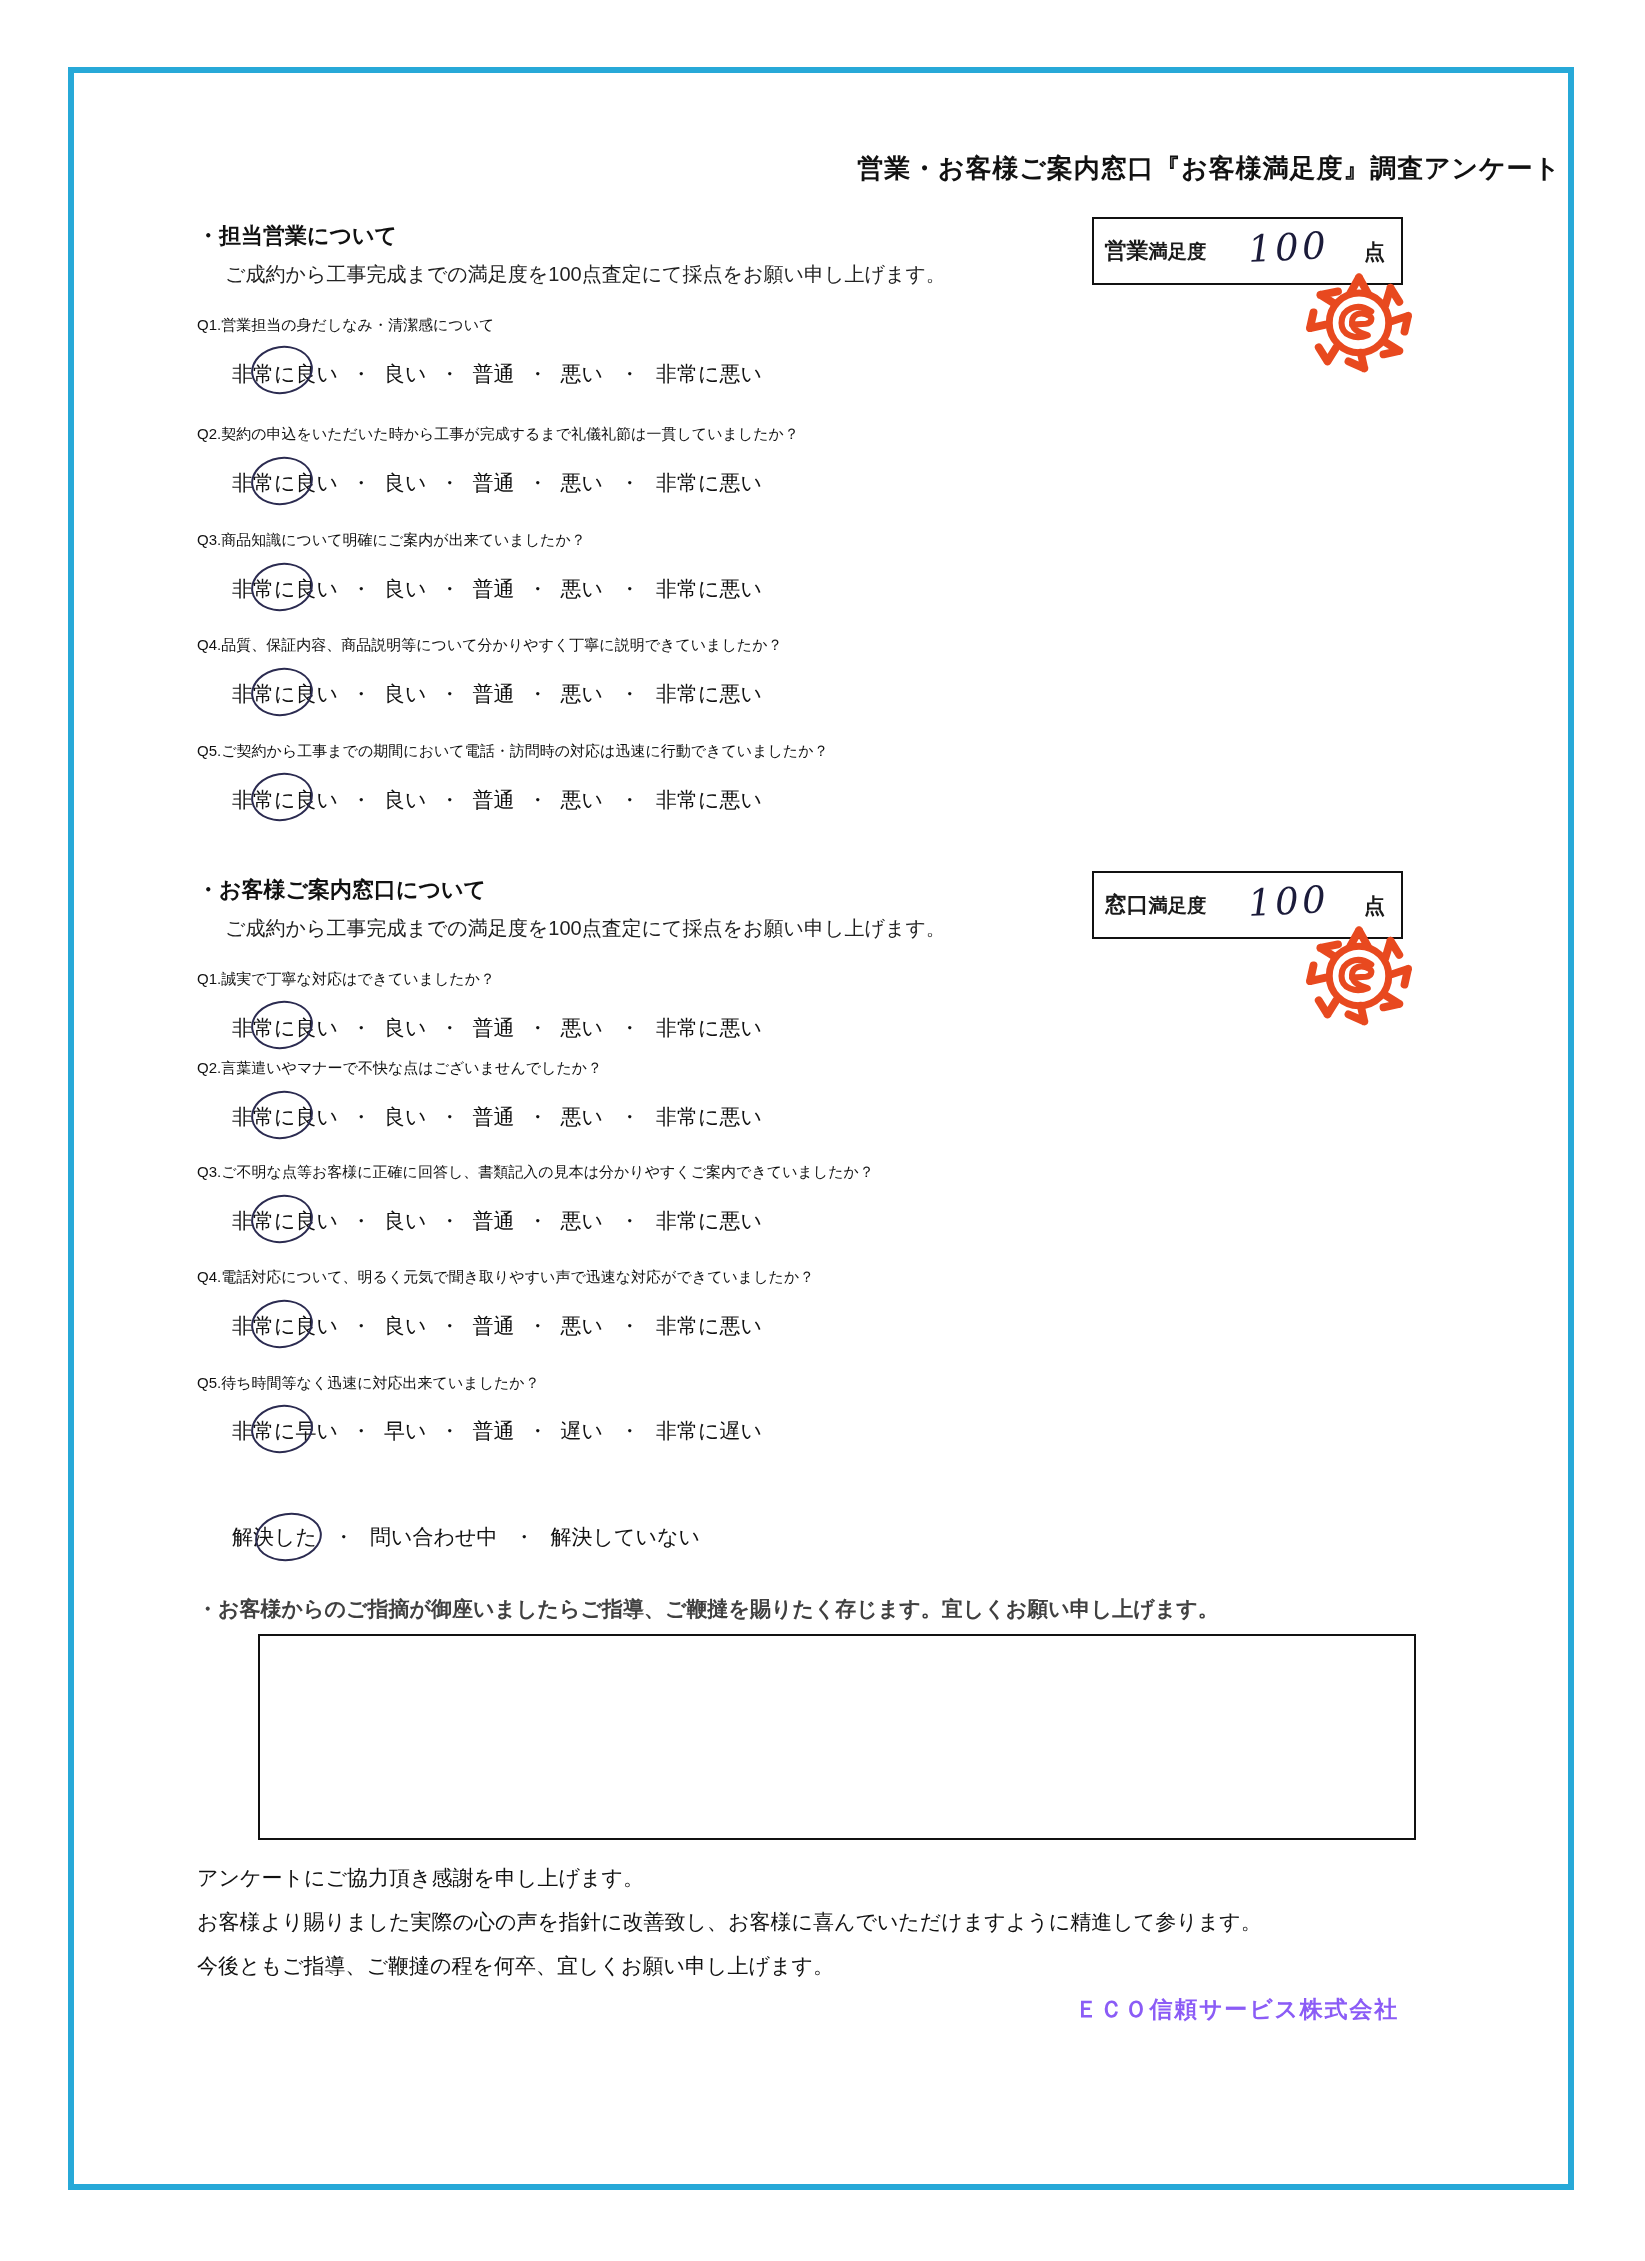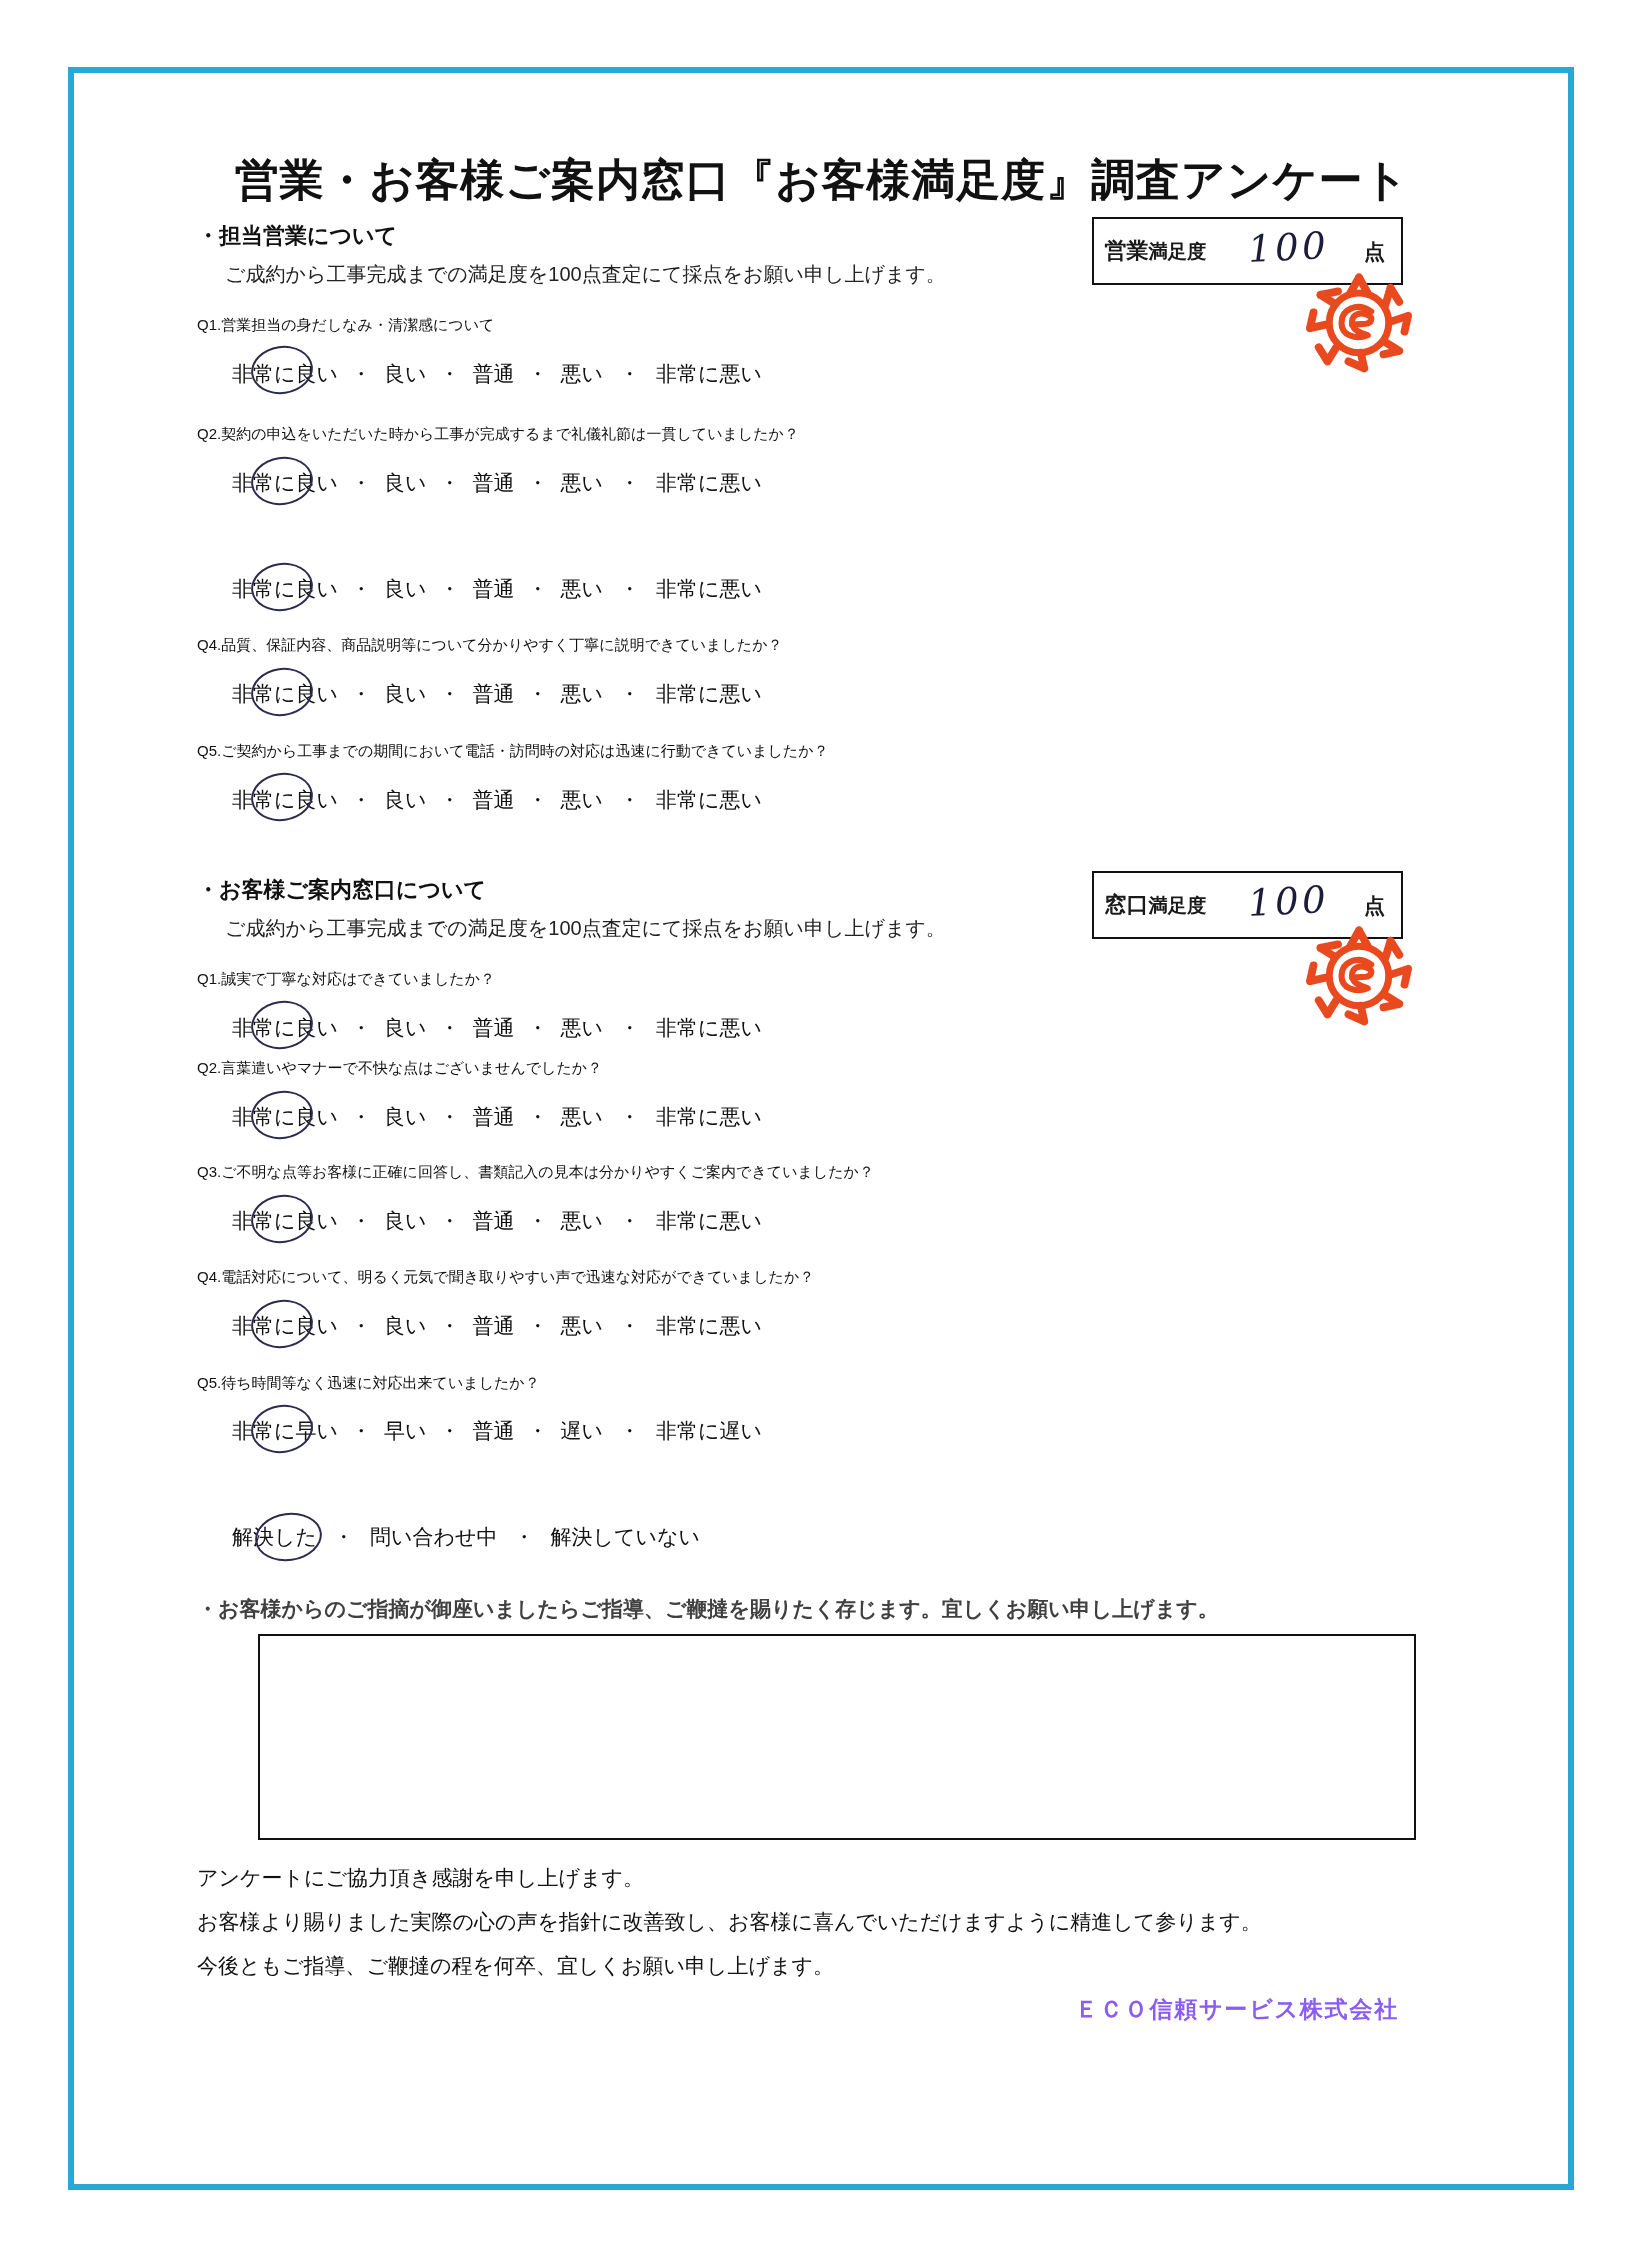--- a/index.html
+++ b/index.html
@@ -39,22 +39,22 @@
     width: 1478px;
     height: 2095px;
     background: #ffffff;
   }
 
   .doc-title {
     position: absolute;
     left: 0;
     top: 70px;
     width: 1478px;
-    text-align: center;
-    font-size: 44px;
+    text-align: right;
+    font-size: 26px;
     font-weight: bold;
     letter-spacing: 0.9px;
     color: #111;
   }
 
   .section-heading {
     position: absolute;
     font-size: 22px;
     font-weight: bold;
     color: #111;
@@ -227,20 +227,21 @@
       <span class="opt">非常に良い</span><span class="sep">・</span><span class="opt">良い</span><span class="sep">・</span><span class="opt">普通</span><span class="sep">・</span><span class="opt">悪い</span><span class="sep2">・</span><span class="opt">非常に悪い</span>
     </div>
     <div class="circle-mark" style="left:168px; top:265px;"></div>
 
     <div class="q-text" style="left:114px; top:344px;">Q2.契約の申込をいただいた時から工事が完成するまで礼儀礼節は一貫していましたか？</div>
     <div class="opts" style="left:149px; top:388px;">
       <span class="opt">非常に良い</span><span class="sep">・</span><span class="opt">良い</span><span class="sep">・</span><span class="opt">普通</span><span class="sep">・</span><span class="opt">悪い</span><span class="sep2">・</span><span class="opt">非常に悪い</span>
     </div>
     <div class="circle-mark" style="left:168px; top:376px;"></div>
 
+    <div class="q-text" style="left:114px; top:450px;">Q3.商品知識について明確にご案内が出来ていましたか？</div>
     <div class="opts" style="left:149px; top:494px;">
       <span class="opt">非常に良い</span><span class="sep">・</span><span class="opt">良い</span><span class="sep">・</span><span class="opt">普通</span><span class="sep">・</span><span class="opt">悪い</span><span class="sep2">・</span><span class="opt">非常に悪い</span>
     </div>
     <div class="circle-mark" style="left:168px; top:482px;"></div>
 
     <div class="q-text" style="left:114px; top:555px;">Q4.品質、保証内容、商品説明等について分かりやすく丁寧に説明できていましたか？</div>
     <div class="opts" style="left:149px; top:599px;">
       <span class="opt">非常に良い</span><span class="sep">・</span><span class="opt">良い</span><span class="sep">・</span><span class="opt">普通</span><span class="sep">・</span><span class="opt">悪い</span><span class="sep2">・</span><span class="opt">非常に悪い</span>
     </div>
     <div class="circle-mark" style="left:168px; top:587px;"></div>

